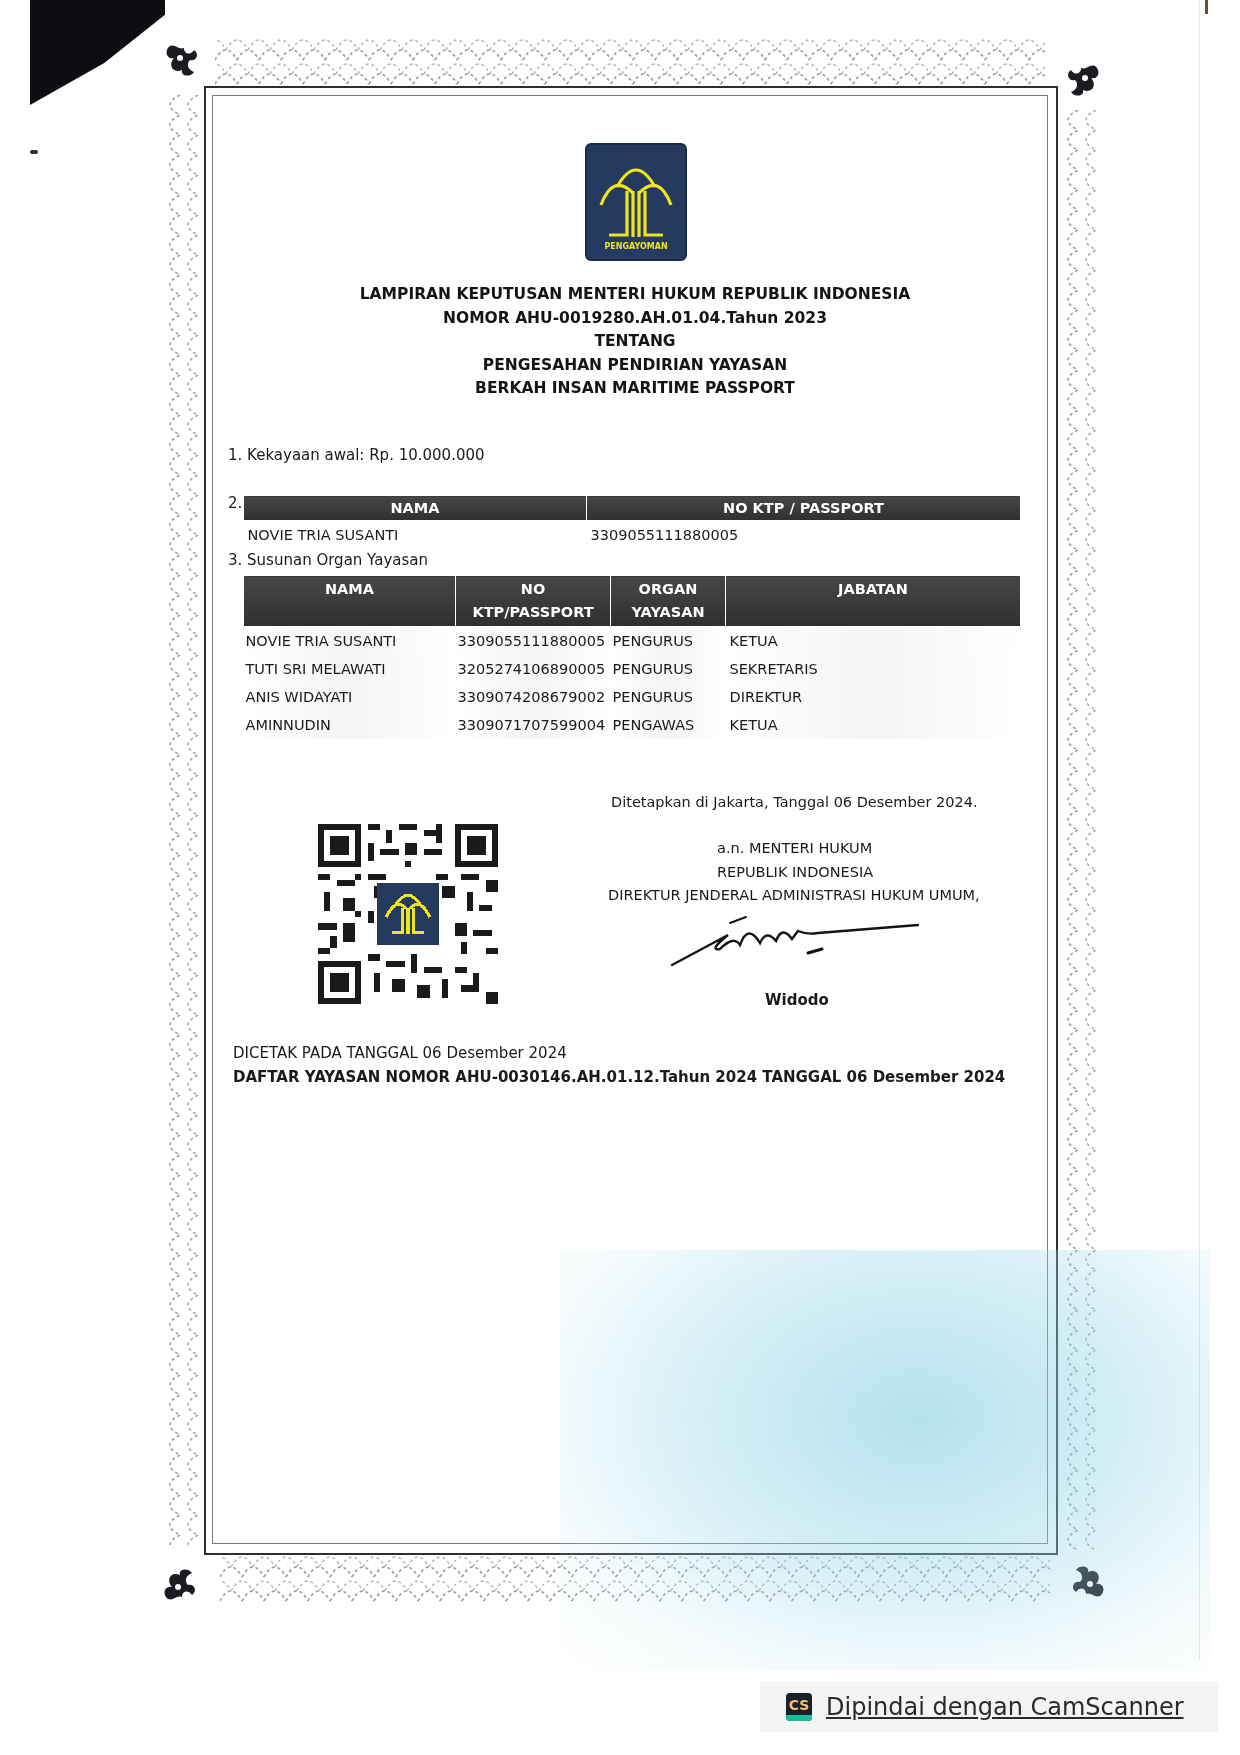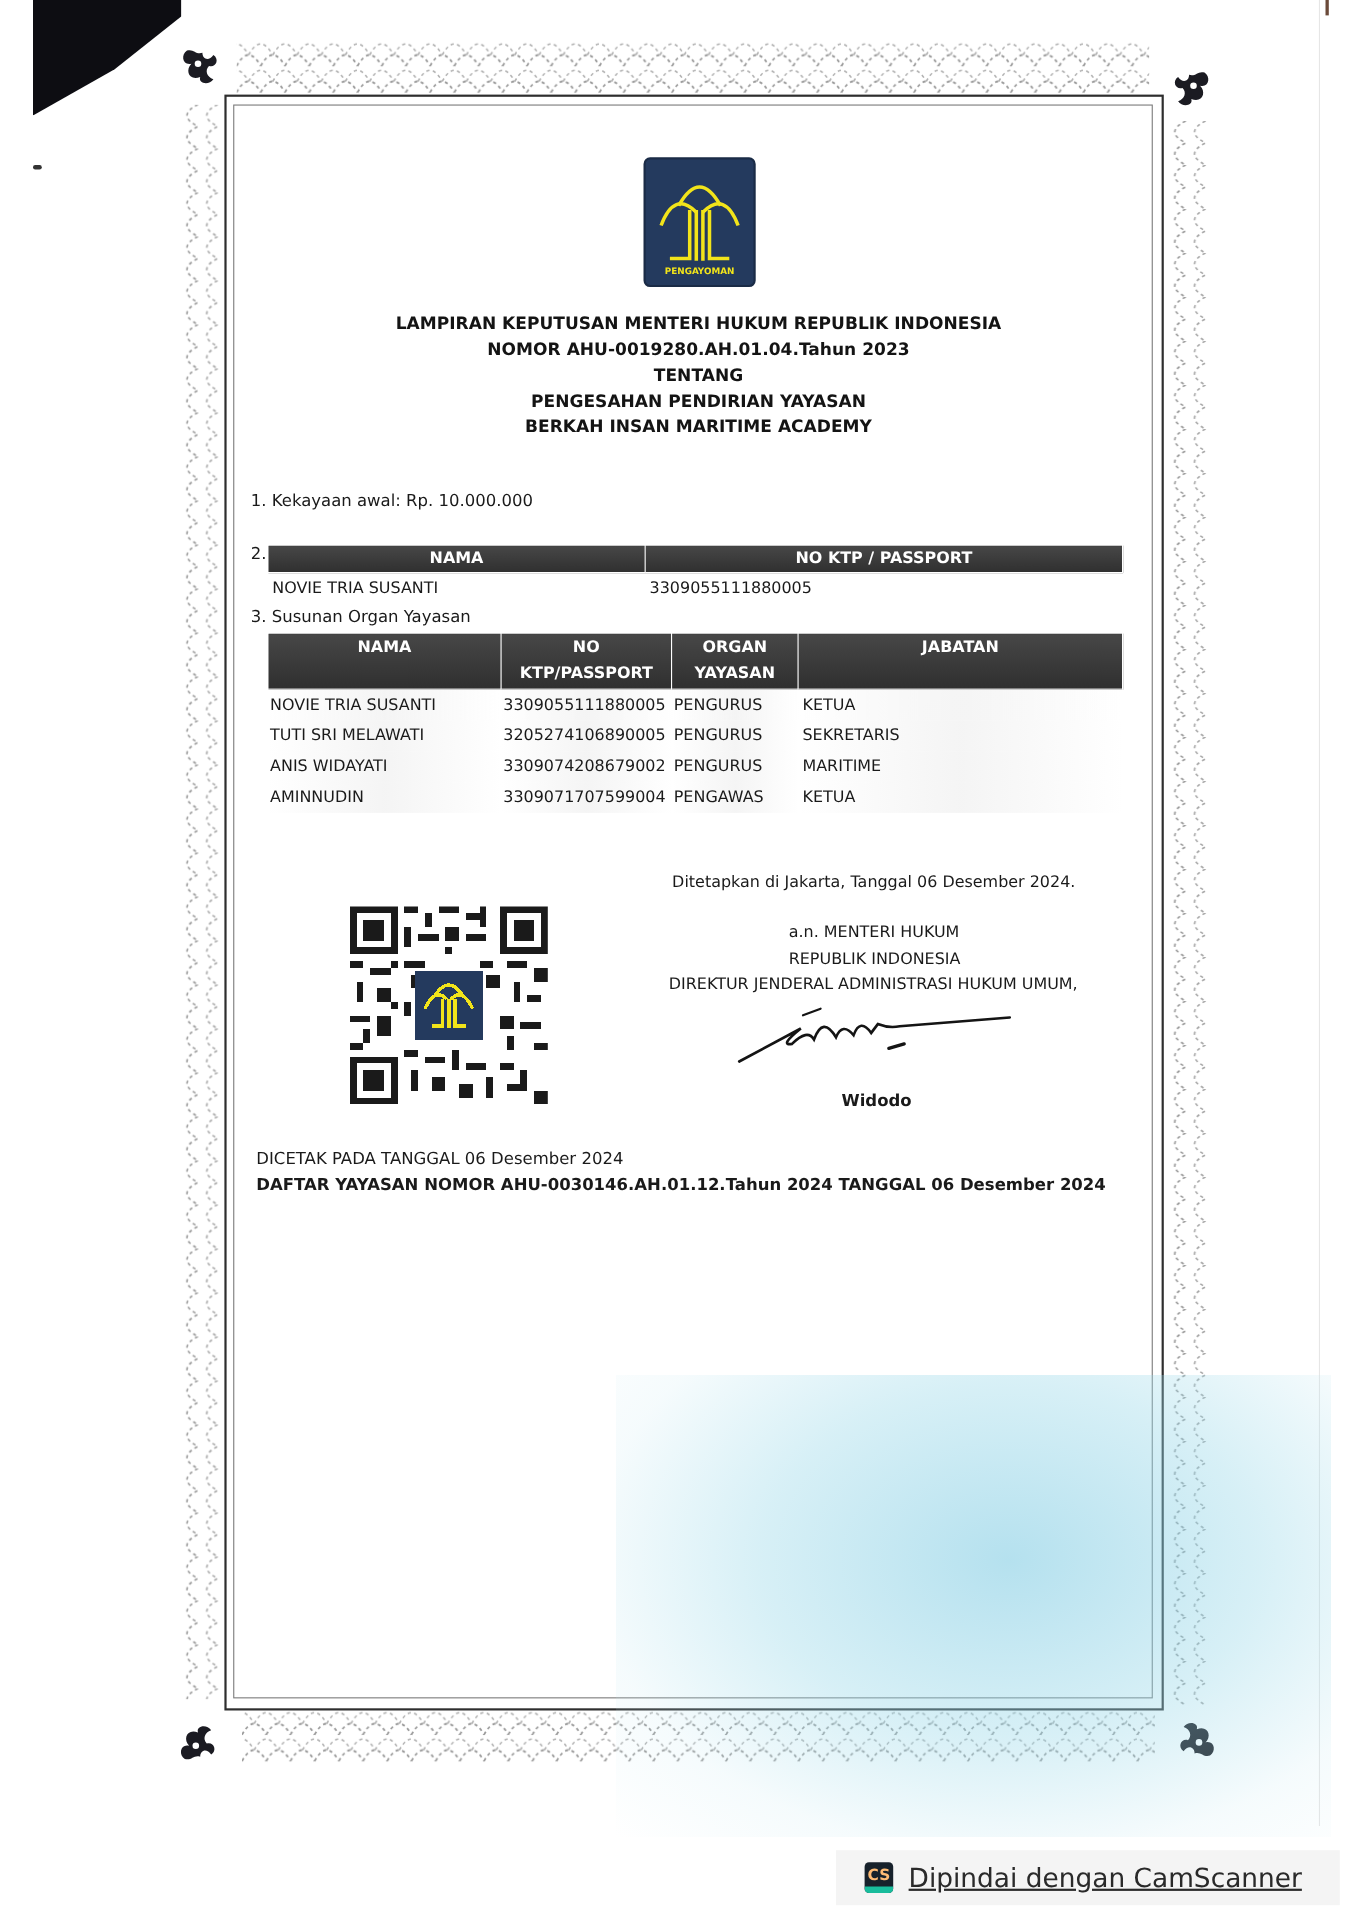--- a/index.html
+++ b/index.html
@@ -154,21 +154,21 @@
     </g>
     <text x="49" y="104" text-anchor="middle" font-size="8" font-weight="bold" fill="#f2e41a" font-family="DejaVu Sans, sans-serif">PENGAYOMAN</text>
   </svg>
 </div>
 
 <div class="title-block">
   <div>LAMPIRAN KEPUTUSAN MENTERI HUKUM REPUBLIK INDONESIA</div>
   <div>NOMOR AHU-0019280.AH.01.04.Tahun 2023</div>
   <div>TENTANG</div>
   <div>PENGESAHAN PENDIRIAN YAYASAN</div>
-  <div>BERKAH INSAN MARITIME ACADEMY</div>
+  <div>BERKAH INSAN MARITIME PASSPORT</div>
 </div>
 
 <div class="items" style="top:446px;">1. Kekayaan awal: Rp. 10.000.000</div>
 <div class="items" style="top:494px;text-align:right;">2. Pendiri Yayasan</div>
 
 <table class="t1">
   <tbody>
       <tr class="hdr">
     <th style="width:342px;">NAMA</th>
     <th>NO KTP / PASSPORT</th>
@@ -205,21 +205,21 @@
   <tr class="row">
     <td>TUTI SRI MELAWATI</td>
     <td>3205274106890005</td>
     <td>PENGURUS</td>
     <td style="padding-left:4px;">SEKRETARIS</td>
   </tr>
   <tr class="row">
     <td>ANIS WIDAYATI</td>
     <td>3309074208679002</td>
     <td>PENGURUS</td>
-    <td style="padding-left:4px;">MARITIME</td>
+    <td style="padding-left:4px;">DIREKTUR</td>
   </tr>
   <tr class="row">
     <td>AMINNUDIN</td>
     <td>3309071707599004</td>
     <td>PENGAWAS</td>
     <td style="padding-left:4px;">KETUA</td>
   </tr>
 </tbody>
   </table>
 

